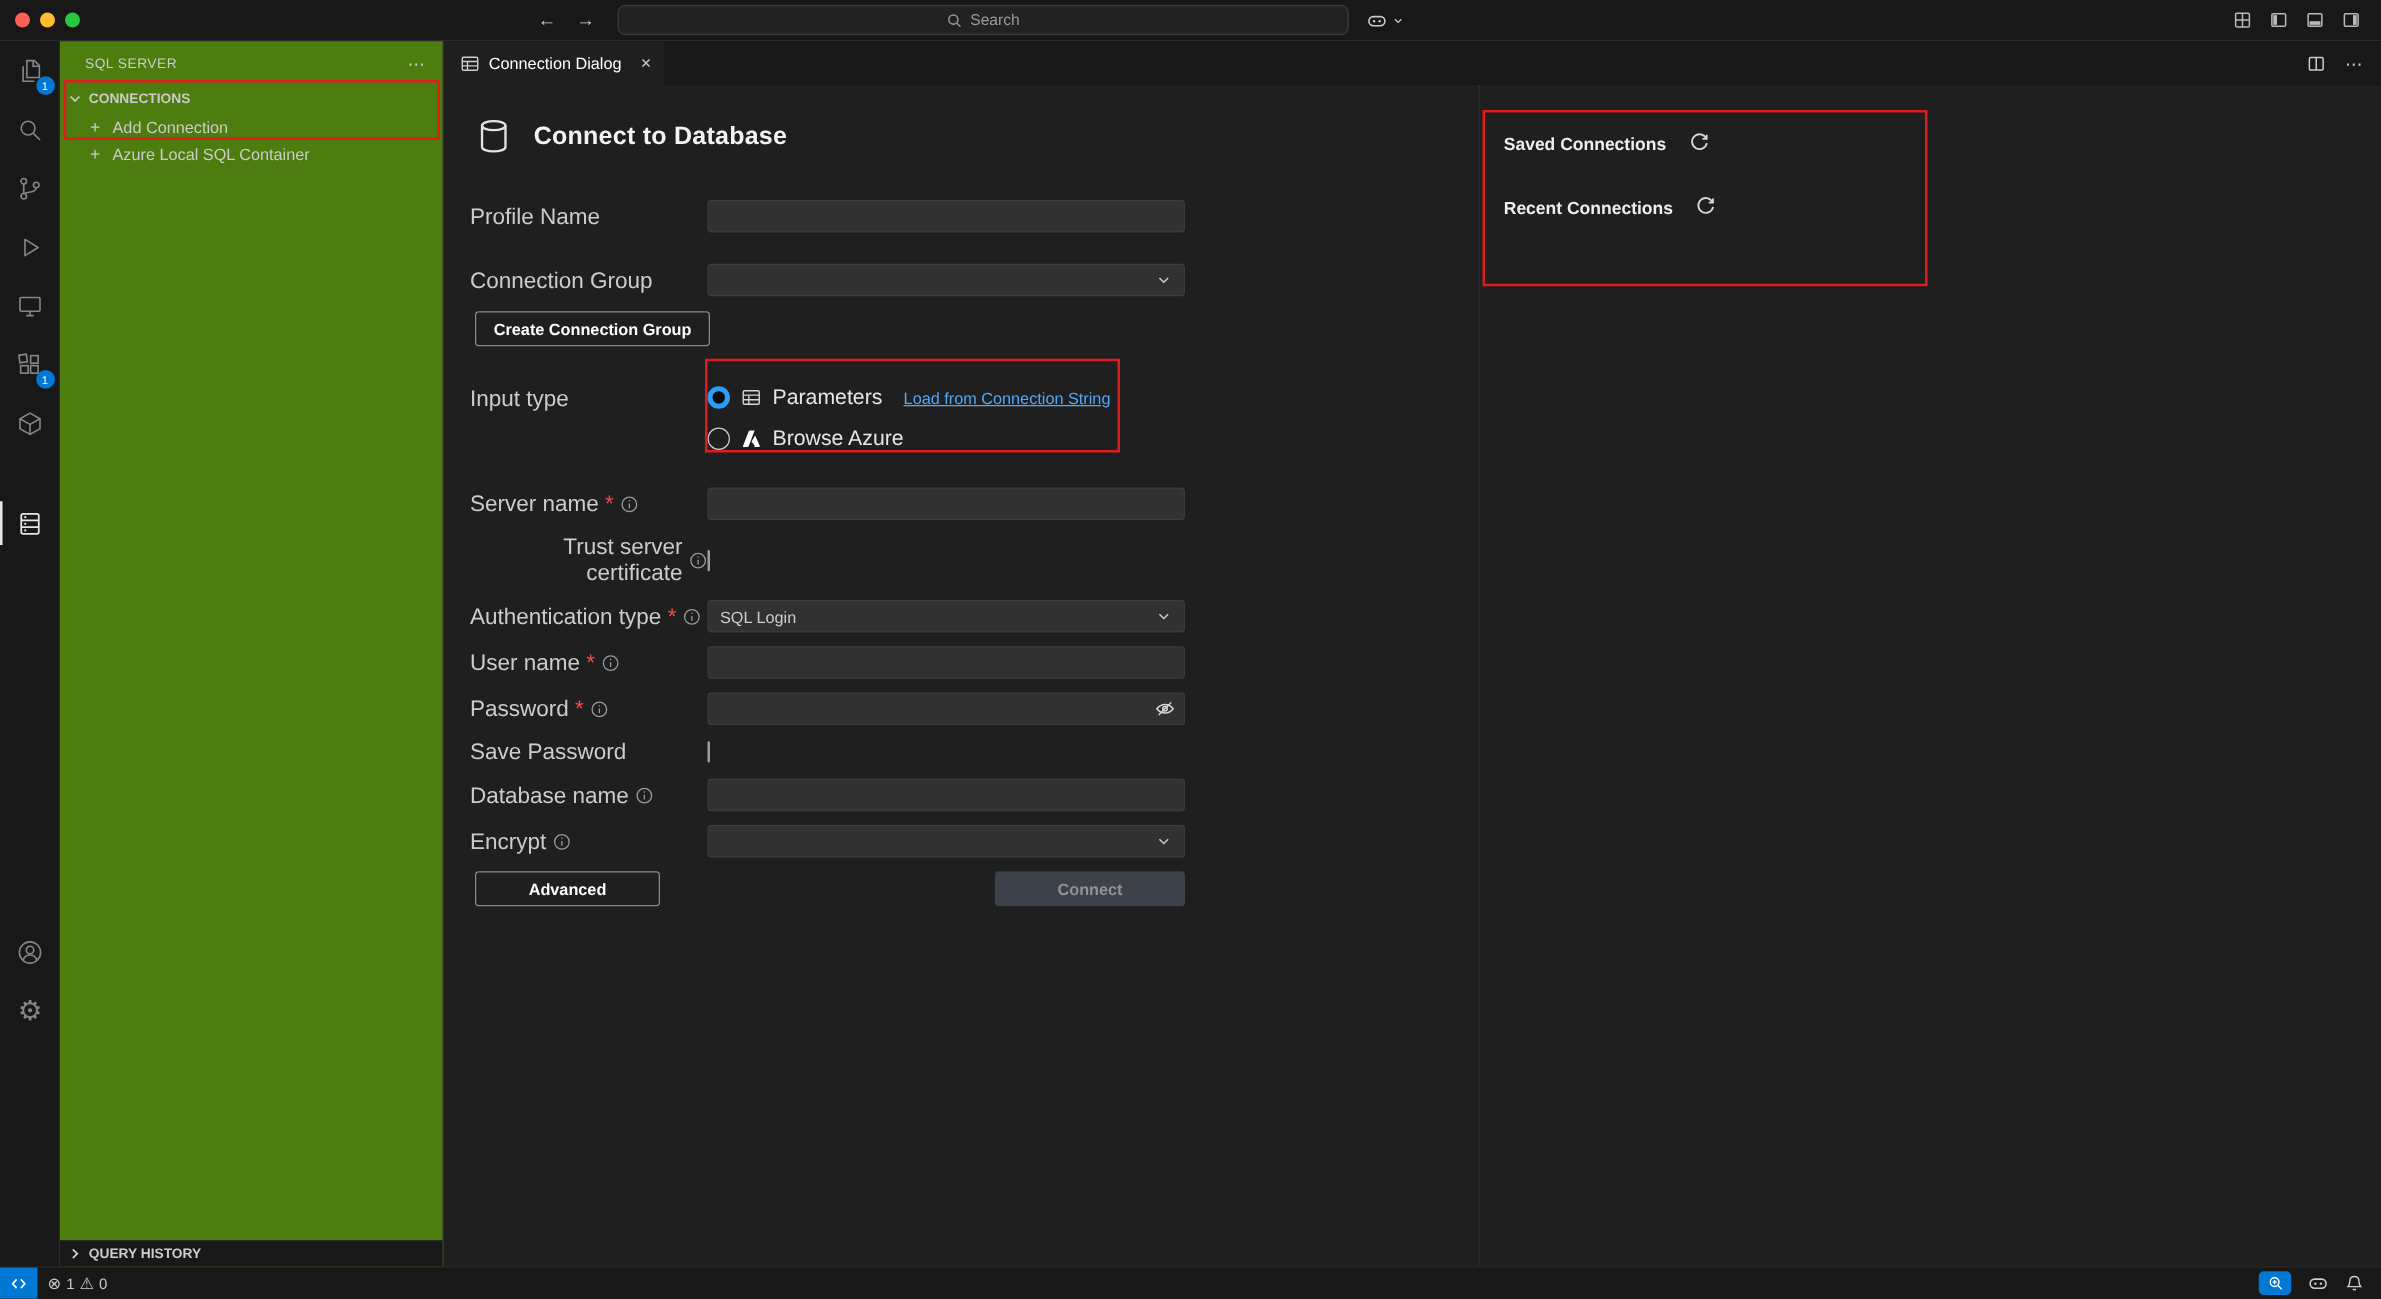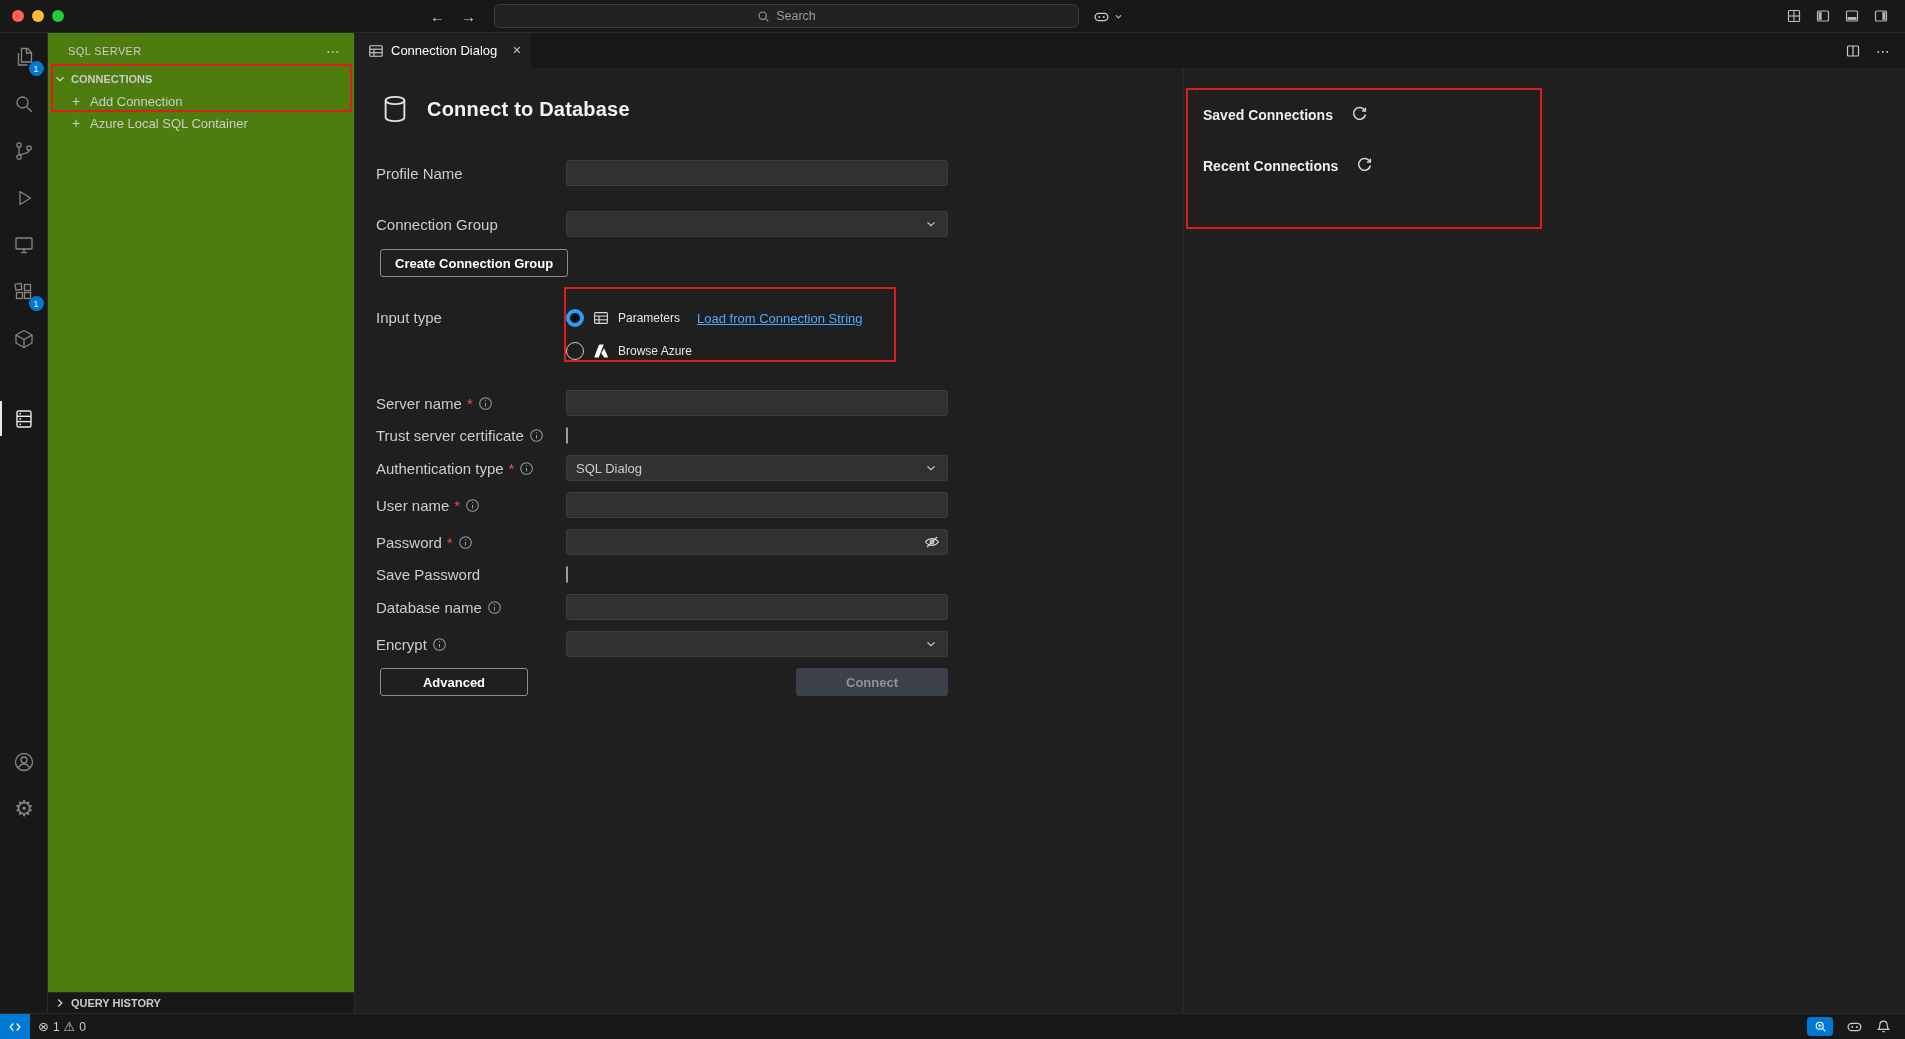--- a/index.html
+++ b/index.html
@@ -61,21 +61,21 @@
   .editor-content { flex:1; display:flex; min-height:0; }
   .form-pane { flex:1; padding:14px 0 0 21px; min-width:0; }
   .right-panel { width:722px; border-left:1px solid #2b2b2b; padding:38px 0 0 19px; flex:none; }
 
   .dialog-heading { display:flex; align-items:center; gap:17px; margin:12px 0 36px 4px; }
   .dialog-heading h1 { font-size:20px; font-weight:600; color:#f3f3f3; margin:0; letter-spacing:0.2px; }
 
   .frow { display:flex; align-items:center; margin-bottom:11px; }
   .frow.mb-lg { margin-bottom:25px; }
   .frow.mb-md { margin-bottom:12px; }
-  .flabel { width:190px; flex:none; display:flex; align-items:center; gap:5px; color:#cccccc; font-size:15px; }
+  .flabel { width:190px; flex:none; display:flex; align-items:center; gap:5px; color:#cccccc; font-size:18px;text-align:right; }
   .req { color:#f14c4c; }
   .info-icon { display:inline-flex; cursor:default; }
   .fctl { width:382px; flex:none; position:relative; }
   input.text { width:382px; height:26px; background:#313131; border:1px solid #3d3d3d; border-radius:3px; color:#cccccc;
     padding:0 9px; font-size:13px; outline:none; font-family:inherit; }
   input.has-eye { padding-right:32px; }
   .eye-btn { position:absolute; right:8px; top:5px; cursor:pointer; }
   .select { width:382px; height:26px; background:#313131; border:1px solid #3d3d3d; border-radius:3px; display:flex; align-items:center;
     justify-content:space-between; padding:0 9px; color:#cccccc; font-size:13px; cursor:pointer; }
   .checkbox { width:18px; height:18px; border:1px solid #9d9d9d; border-radius:3px; background:transparent; cursor:pointer; }
@@ -85,21 +85,21 @@
   .ccg-wrap { margin:1px 0 28px 4px; }
 
   .radio-group { display:flex; flex-direction:column; }
   .radio-row { display:flex; align-items:center; gap:9px; height:26px; }
   .radio-row + .radio-row { margin-top:7px; }
   .radio-group-row { margin-bottom:26px; align-items:flex-start; }
   .radio-group-row .flabel { margin-top:4px; }
   .radio { width:18px; height:18px; border-radius:50%; flex:none; cursor:pointer; }
   .radio.unsel { border:1px solid #c9c9c9; }
   .radio.sel { border:4.5px solid #2b9df4; background:#0c0c0c; }
-  .radio-label { color:#e6e6e6; font-size:12px; }
+  .radio-label { color:#e6e6e6; font-size:17px; }
   .link { color:#4daafc; text-decoration:underline; font-size:13px; cursor:pointer; margin-left:8px; }
   .icon16 { display:inline-flex; width:16px; height:16px; }
 
   .actions { display:flex; justify-content:space-between; width:572px; margin-top:10px; padding-left:4px; }
   .btn-advanced { width:148px; }
   .btn-connect { width:152px; height:28px; background:#3d424a; color:#8f9399; border:none; border-radius:3px; font-size:13px; font-weight:600;
     display:inline-flex; align-items:center; justify-content:center; font-family:inherit; cursor:default; }
 
   .rp-row { display:flex; align-items:center; gap:18px; margin-bottom:34px; }
   .rp-title { font-size:14px; font-weight:700; color:#eeeeee; }
@@ -444,21 +444,21 @@
             <span class="info-icon">
               <svg width="15" height="15" viewBox="0 0 16 16" fill="none" stroke="#9a9a9a" stroke-width="1.1">
                   <circle cx="8" cy="8" r="6.2"></circle>
                   <line x1="8" y1="7.3" x2="8" y2="11.2"></line>
                   <circle cx="8" cy="4.9" r="0.7" fill="#9a9a9a" stroke="none"></circle>
                 </svg>
             </span>
           </div>
           <div class="fctl">
             <div class="select">
-              <span>SQL Dialog</span>
+              <span>SQL Login</span>
               <span>
                 <svg width="14" height="14" viewBox="0 0 16 16" fill="none" stroke="#cccccc" stroke-width="1.4">
                     <path d="M4 6.2 8 10l4-3.8"></path>
                   </svg>
               </span>
             </div>
           </div>
         </div>
 
         <div class="frow">

